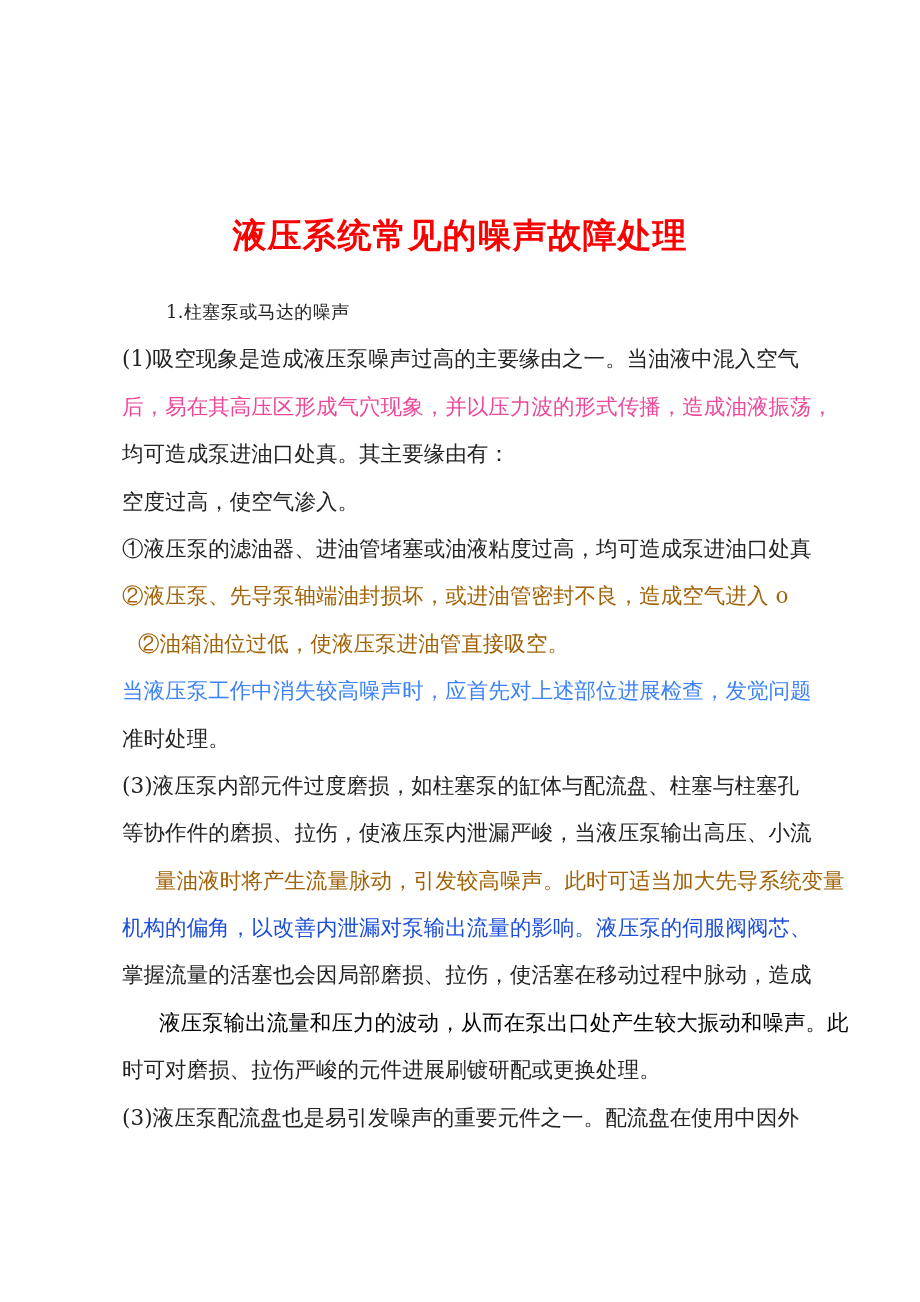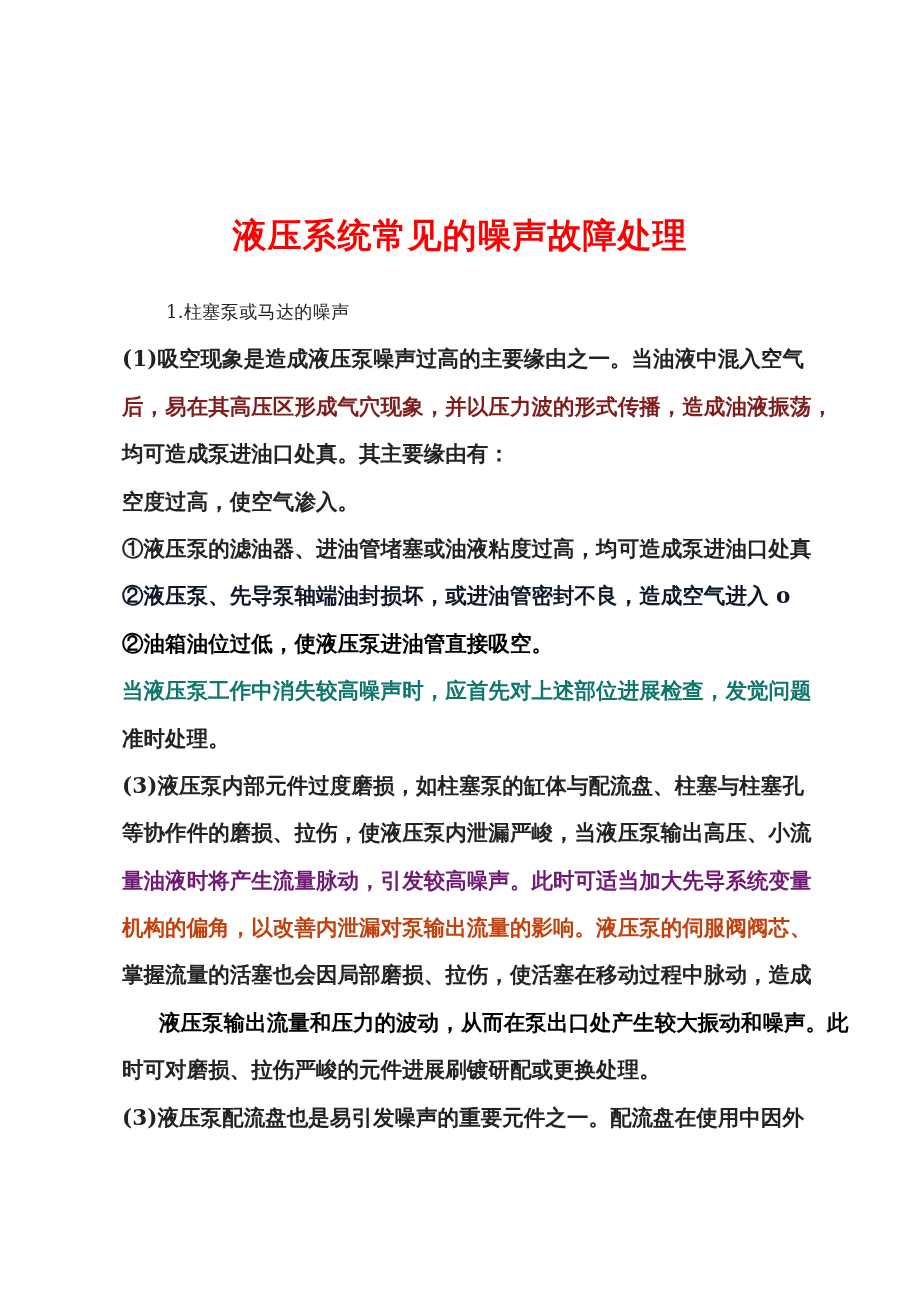--- a/index.html
+++ b/index.html
@@ -63,47 +63,46 @@
   
   .line.heading-line {
     font-size: 18px;
     padding-left: 44px;
     letter-spacing: 0.4px;
   }
 
   
   .line.wide {
     letter-spacing: 0.05px;
-    font-weight: bold;
   }
 
   
   .line { color: #232323; }
 </style>
 </head>
 <body style="background: rgb(255, 255, 255);">
 
 <div class="page">
 
   <h1 class="doc-title" style="color: rgb(251, 0, 0);">液压系统常见的噪声故障处理</h1>
 
   <div class="body-block">
     <div class="line heading-line" style="color: rgb(35, 35, 35);">1.柱塞泵或马达的噪声</div>
     <div class="line wide" style="color: rgb(35, 35, 35);">(1)吸空现象是造成液压泵噪声过高的主要缘由之一。当油液中混入空气</div>
-    <div class="line wide" style="color: #7f1d1d;">后，易在其高压区形成气穴现象，并以压力波的形式传播，造成油液振荡，</div>
+    <div class="line wide" style="color: #ec4899;">后，易在其高压区形成气穴现象，并以压力波的形式传播，造成油液振荡，</div>
     <div class="line wide" style="color: rgb(35, 35, 35);">均可造成泵进油口处真。其主要缘由有：</div>
     <div class="line wide" style="color: rgb(35, 35, 35);">空度过高，使空气渗入。</div>
     <div class="line wide" style="color: rgb(35, 35, 35);">①液压泵的滤油器、进油管堵塞或油液粘度过高，均可造成泵进油口处真</div>
-    <div class="line wide" style="color: #0f172a;">②液压泵、先导泵轴端油封损坏，或进油管密封不良，造成空气进入 o</div>
-    <div class="line wide" style="color: #000000;">②油箱油位过低，使液压泵进油管直接吸空。</div>
-    <div class="line wide" style="color: #0f766e;">当液压泵工作中消失较高噪声时，应首先对上述部位进展检查，发觉问题</div>
+    <div class="line wide" style="color: #a16207;">②液压泵、先导泵轴端油封损坏，或进油管密封不良，造成空气进入 o</div>
+    <div class="line wide" style="color: #a16207; margin-left: 16px;">②油箱油位过低，使液压泵进油管直接吸空。</div>
+    <div class="line wide" style="color: #3b82f6;">当液压泵工作中消失较高噪声时，应首先对上述部位进展检查，发觉问题</div>
     <div class="line wide" style="color: rgb(35, 35, 35);">准时处理。</div>
     <div class="line wide" style="color: rgb(35, 35, 35);">(3)液压泵内部元件过度磨损，如柱塞泵的缸体与配流盘、柱塞与柱塞孔</div>
     <div class="line wide" style="color: rgb(35, 35, 35);">等协作件的磨损、拉伤，使液压泵内泄漏严峻，当液压泵输出高压、小流</div>
-    <div class="line wide" style="color: #701a75;">量油液时将产生流量脉动，引发较高噪声。此时可适当加大先导系统变量</div>
-    <div class="line wide" style="color: #c2410c;">机构的偏角，以改善内泄漏对泵输出流量的影响。液压泵的伺服阀阀芯、</div>
+    <div class="line wide" style="color: #a16207; margin-left: 33px;">量油液时将产生流量脉动，引发较高噪声。此时可适当加大先导系统变量</div>
+    <div class="line wide" style="color: #1d4ed8;">机构的偏角，以改善内泄漏对泵输出流量的影响。液压泵的伺服阀阀芯、</div>
     <div class="line wide" style="color: rgb(35, 35, 35);">掌握流量的活塞也会因局部磨损、拉伤，使活塞在移动过程中脉动，造成</div>
     <div class="line wide" style="color: #000000; margin-left: 37px;">液压泵输出流量和压力的波动，从而在泵出口处产生较大振动和噪声。此</div>
     <div class="line wide" style="color: rgb(35, 35, 35);">时可对磨损、拉伤严峻的元件进展刷镀研配或更换处理。</div>
     <div class="line wide" style="color: rgb(35, 35, 35);">(3)液压泵配流盘也是易引发噪声的重要元件之一。配流盘在使用中因外</div>
   </div>
 
 </div>
 
 </body></html>

